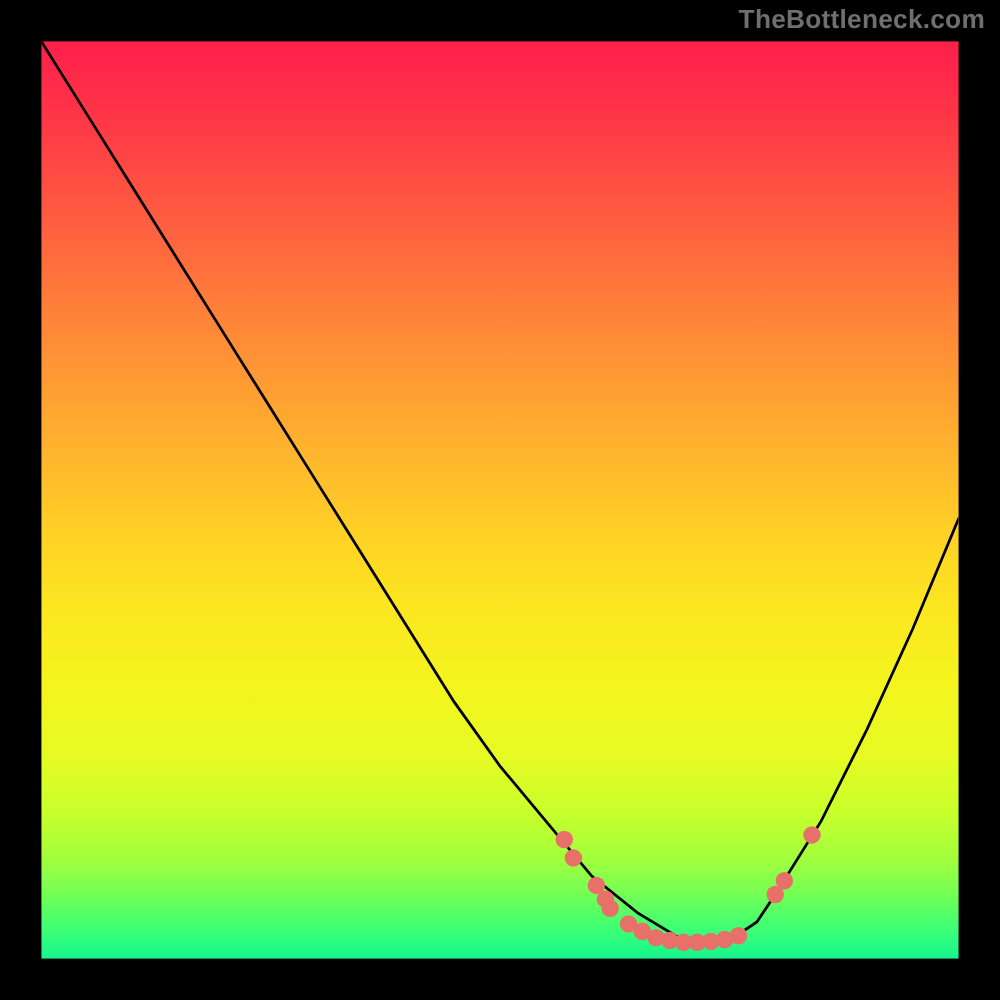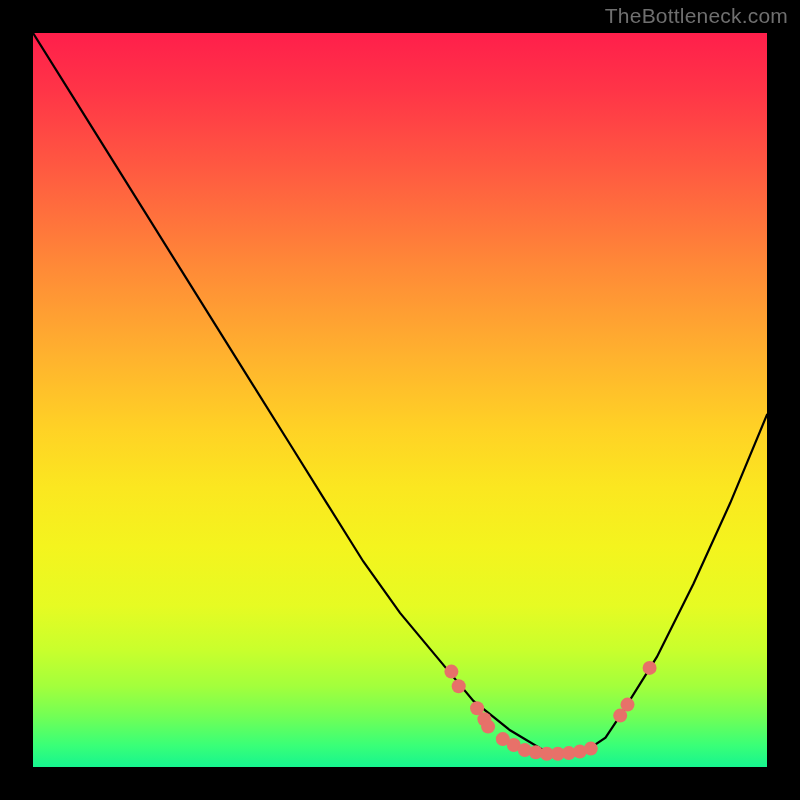--- a/index.html
+++ b/index.html
@@ -18,21 +18,21 @@
     width: 800px;
     height: 800px;
     background: #000;
   }
   .watermark {
     position: absolute;
     top: 4px;
     right: 12px;
     color: #6f6f6f;
     font-size: 21px;
-    font-weight: 400;
+    font-weight: 700;
     letter-spacing: 0.2px;
     user-select: none;
   }
   .plot {
     position: absolute;
     left: 33px;
     top: 33px;
     width: 734px;
     height: 734px;
     overflow: hidden;

